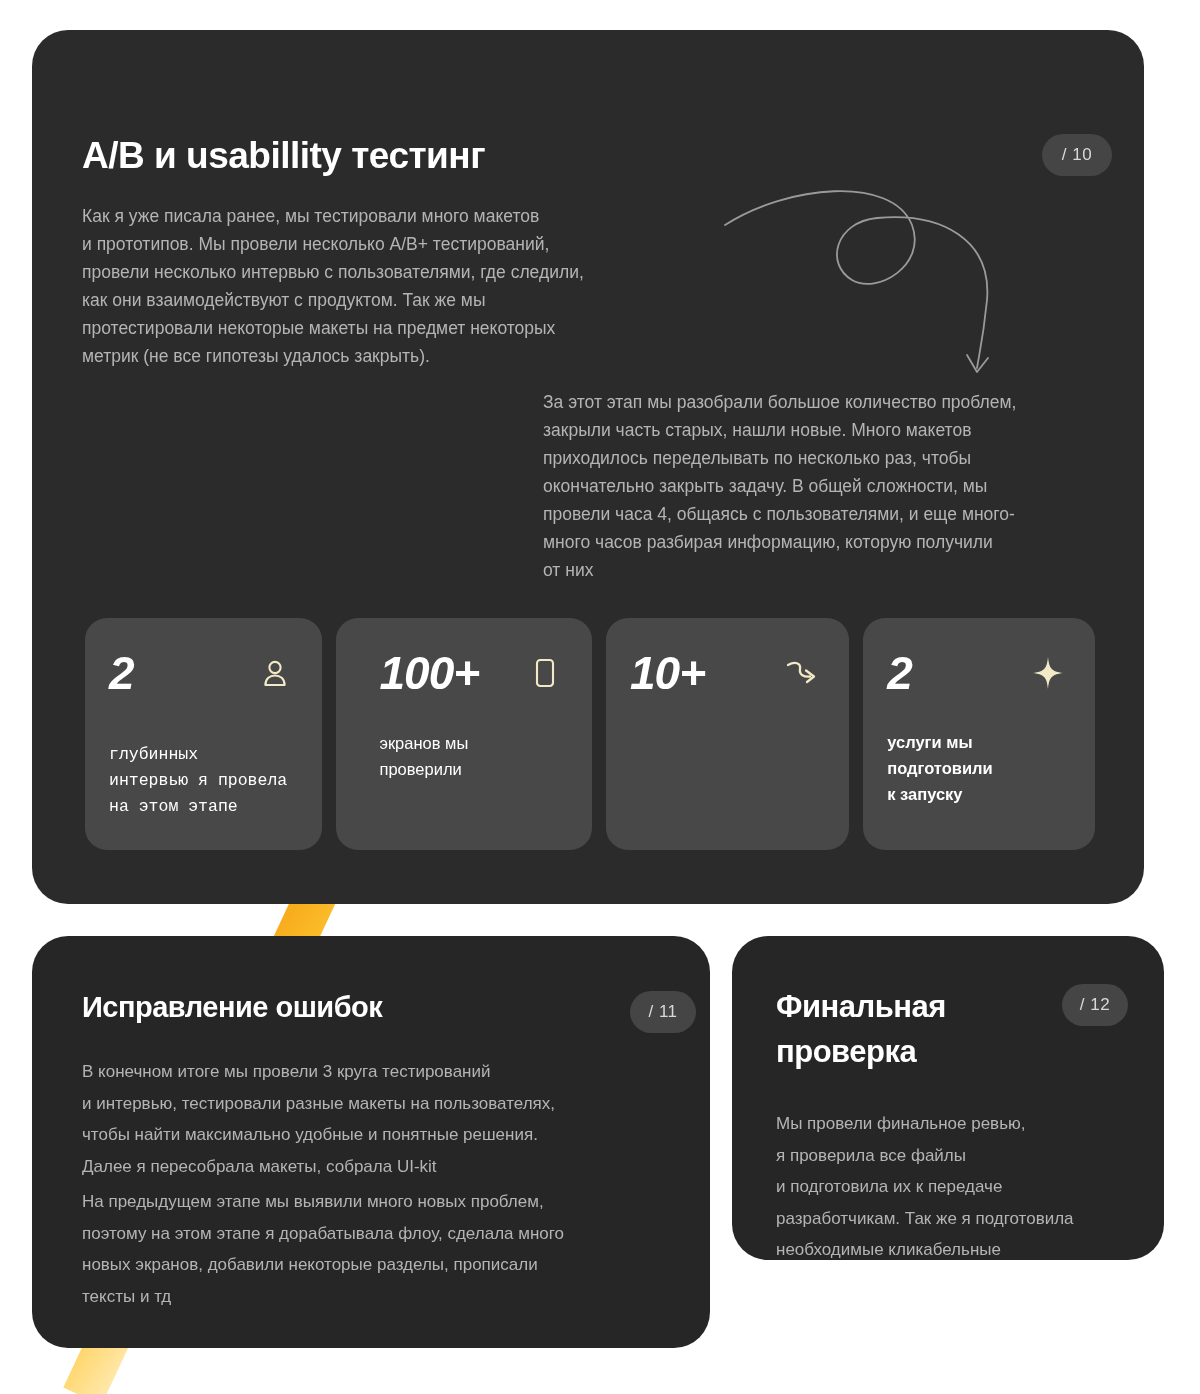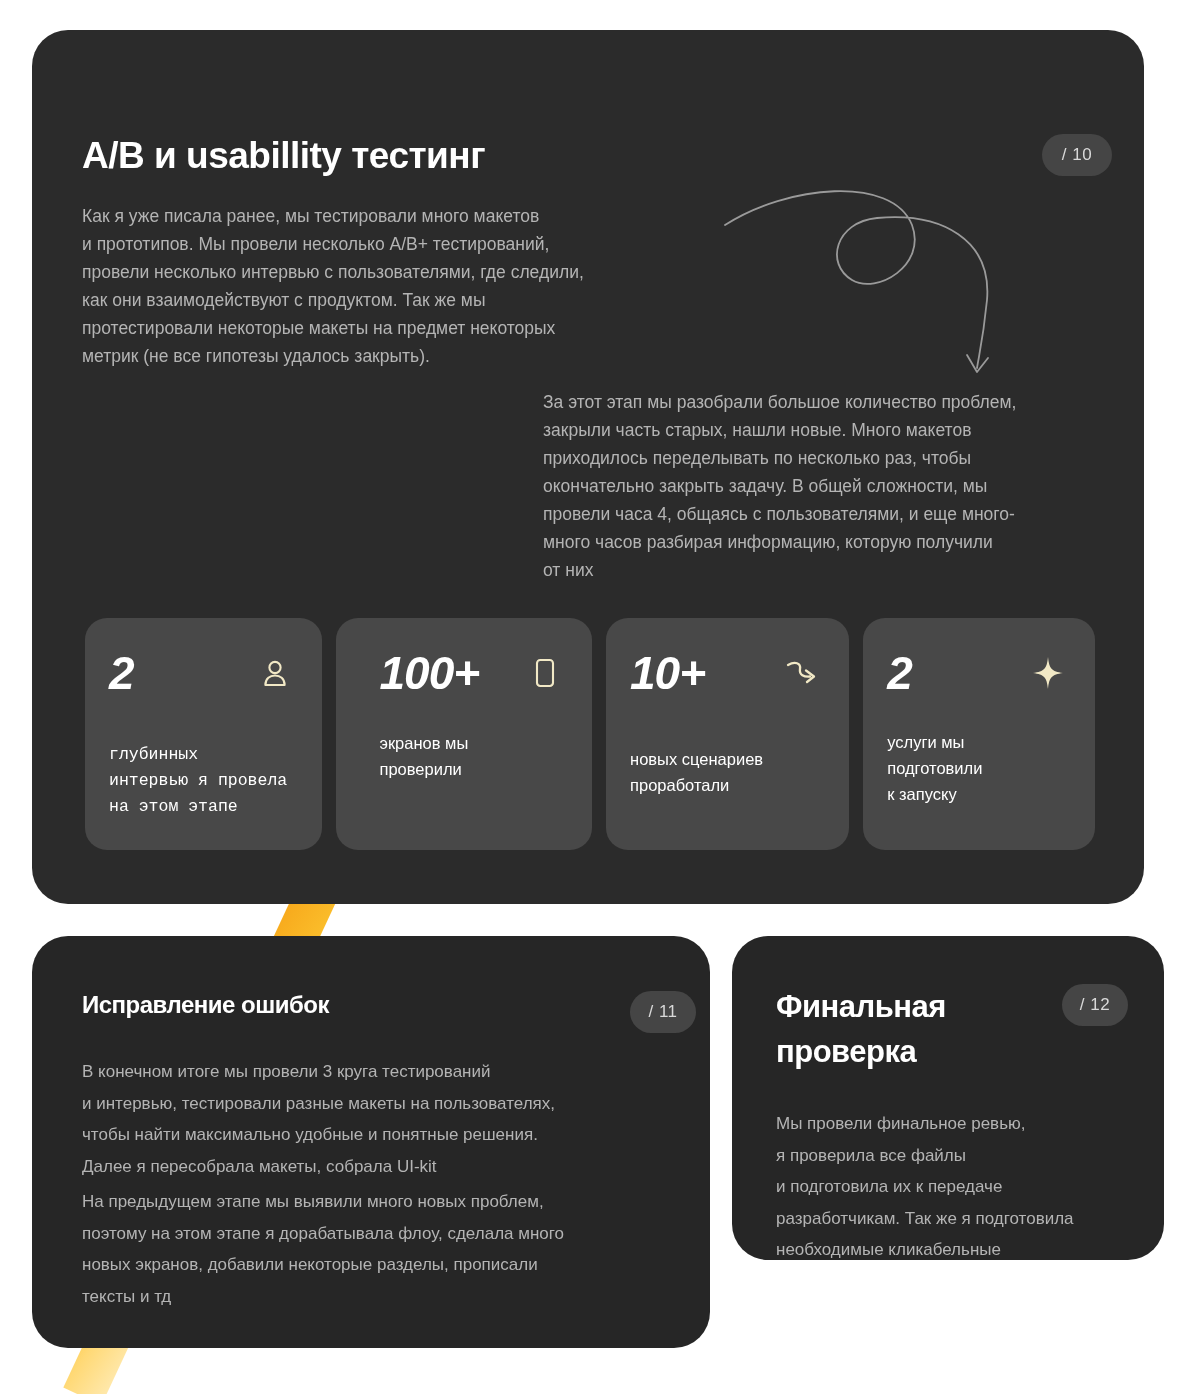--- a/index.html
+++ b/index.html
@@ -140,21 +140,21 @@
   .stat-label {
     color: #ffffff;
     font-size: 16.5px;
     line-height: 26px;
     white-space: pre-line;
     margin-top: auto;
   }
   .stat-1 .stat-label { margin-top: 40px; margin-bottom: auto; font-family: Liberation Mono, monospace; }
   .stat-2 .stat-label { margin-top: auto; margin-bottom: 46px; }
   .stat-3 .stat-label { margin-top: auto; margin-bottom: 30px; }
-  .stat-4 .stat-label { margin-top: 27px; margin-bottom: auto; }
+  .stat-4 .stat-label { margin-top: 27px; margin-bottom: auto; font-weight: bold; }
 
   
   .card-bl {
     position: absolute;
     left: 32px;
     top: 936px;
     width: 678px;
     height: 412px;
     background: #262626;
     border-radius: 36px;
@@ -165,21 +165,21 @@
     position: absolute;
     left: 732px;
     top: 936px;
     width: 432px;
     height: 324px;
     background: #262626;
     border-radius: 36px;
     z-index: 3;
     overflow: hidden;
   }
-  .bl-title { left: 50px; top: 55px; font-size: 24px; }
+  .bl-title { left: 50px; top: 55px; font-size: 29px; }
   .badge-bl { left: 598px; top: 55px; width: 66px; height: 42px; }
   .para-bl1 { left: 50px; top: 120px; width: 600px; font-size: 17px; line-height: 31.5px; }
   .para-bl2 { left: 50px; top: 250px; width: 600px; font-size: 17px; line-height: 31.5px; }
 
   .br-title { left: 44px; top: 48px; font-size: 31px; line-height: 45px; white-space: pre-line; }
   .badge-br { left: 330px; top: 48px; width: 66px; height: 42px; }
   .para-br { left: 44px; top: 172px; width: 370px; font-size: 17px; line-height: 31.5px; }
 </style>
 </head>
 <body>
@@ -247,22 +247,20 @@
       <div class="stat stat-3">
         <div class="stat-head">
           <span class="stat-num">10+</span>
           <span class="stat-icon">
             <svg width="34" height="26" viewBox="0 0 34 26">
               <path d="M3 5 C 10 1, 16 3, 15 9 C 14 15, 19 17, 25 16.5" fill="none" stroke="currentColor" stroke-width="2.3" stroke-linecap="round"></path>
               <path d="M21 10.5 L 29 16.5 L 22 22" fill="none" stroke="currentColor" stroke-width="2.3" stroke-linecap="round" stroke-linejoin="round"></path>
             </svg>
           </span>
         </div>
-        <div class="stat-label">новых сценариев
-проработали</div>
       </div>
 
       <div class="stat stat-4">
         <div class="stat-head">
           <span class="stat-num">2</span>
           <span class="stat-icon">
             <svg width="30" height="32" viewBox="0 0 30 32">
               <path d="M15 0 C 16.2 11.5, 18.5 14.4, 30 16 C 18.5 17.6, 16.2 20.5, 15 32 C 13.8 20.5, 11.5 17.6, 0 16 C 11.5 14.4, 13.8 11.5, 15 0 Z" fill="currentColor"></path>
             </svg>
           </span>

